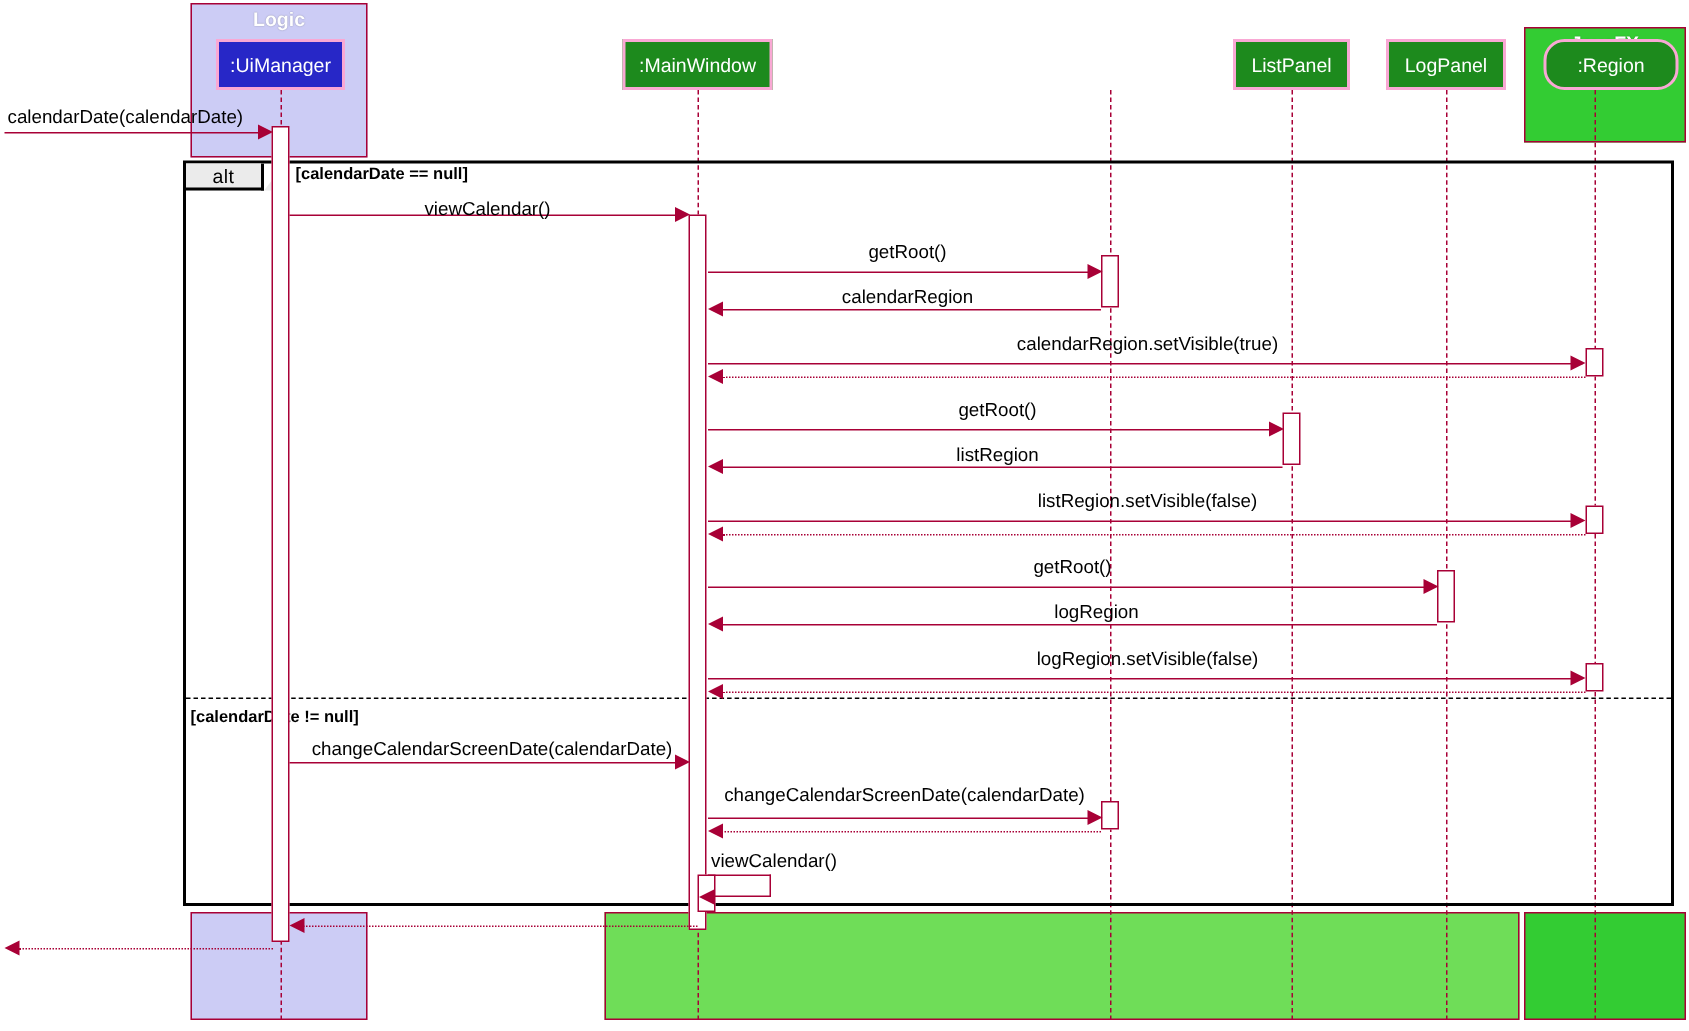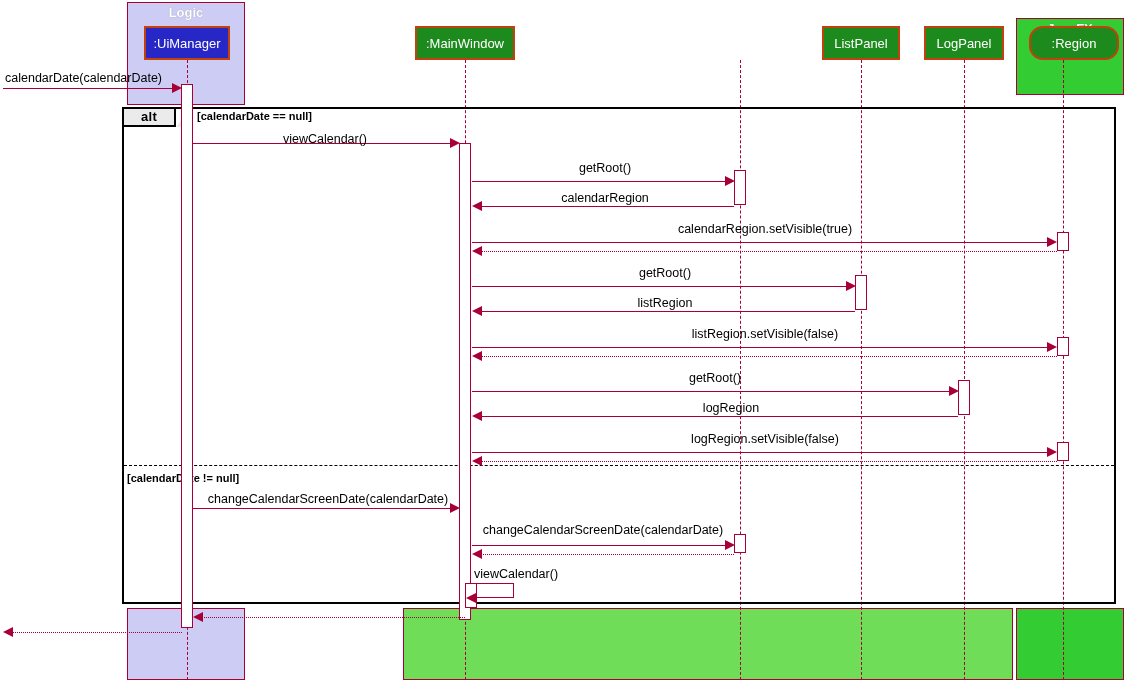--- a/index.html
+++ b/index.html
@@ -29,21 +29,21 @@
     font-size: 13px;
     font-weight: bold;
     color: #ffffff;
     text-shadow: 0 0 1px rgba(0,0,0,.35);
     white-space: nowrap;
   }
 
   
   .participant {
     position: absolute;
-    border: 2px solid #c2410c;
+    border: 2px solid #f9a8d4;
     background: #1d8a1d;
     color: #ffffff;
     font-size: 13px;
     display: flex;
     align-items: center;
     justify-content: center;
     box-sizing: border-box;
     white-space: nowrap;
     padding: 0 8px;
   }
@@ -74,24 +74,24 @@
     box-sizing: border-box;
     background: transparent;
   }
   .alt-label-box {
     position: absolute;
     background: #ebebeb;
     border-right: 2px solid #000;
     border-bottom: 2px solid #000;
     box-sizing: border-box;
     font-size: 13px;
-    font-weight: bold;
+    font-weight: normal;
     color: #000;
     display: flex;
-    align-items: flex-start;
+    align-items: flex-end;
     justify-content: center;
     letter-spacing: .3px;
   }
   .alt-label-fold {
     position: absolute;
     width: 0; height: 0;
     border-style: solid;
   }
   .guard {
     position: absolute;

